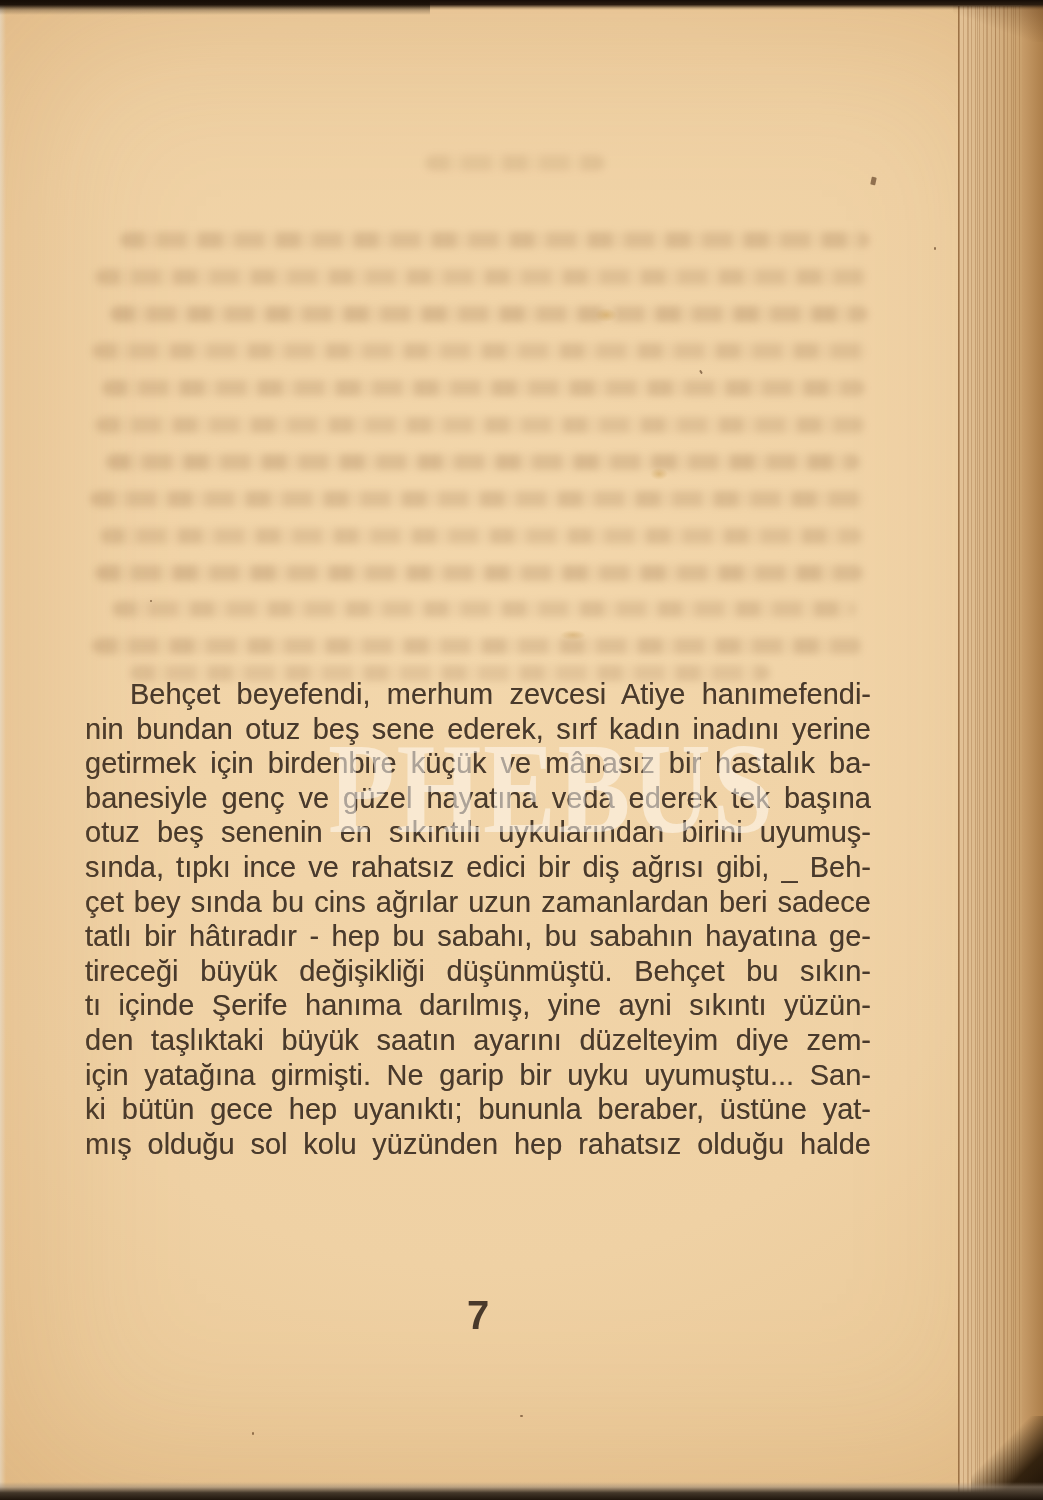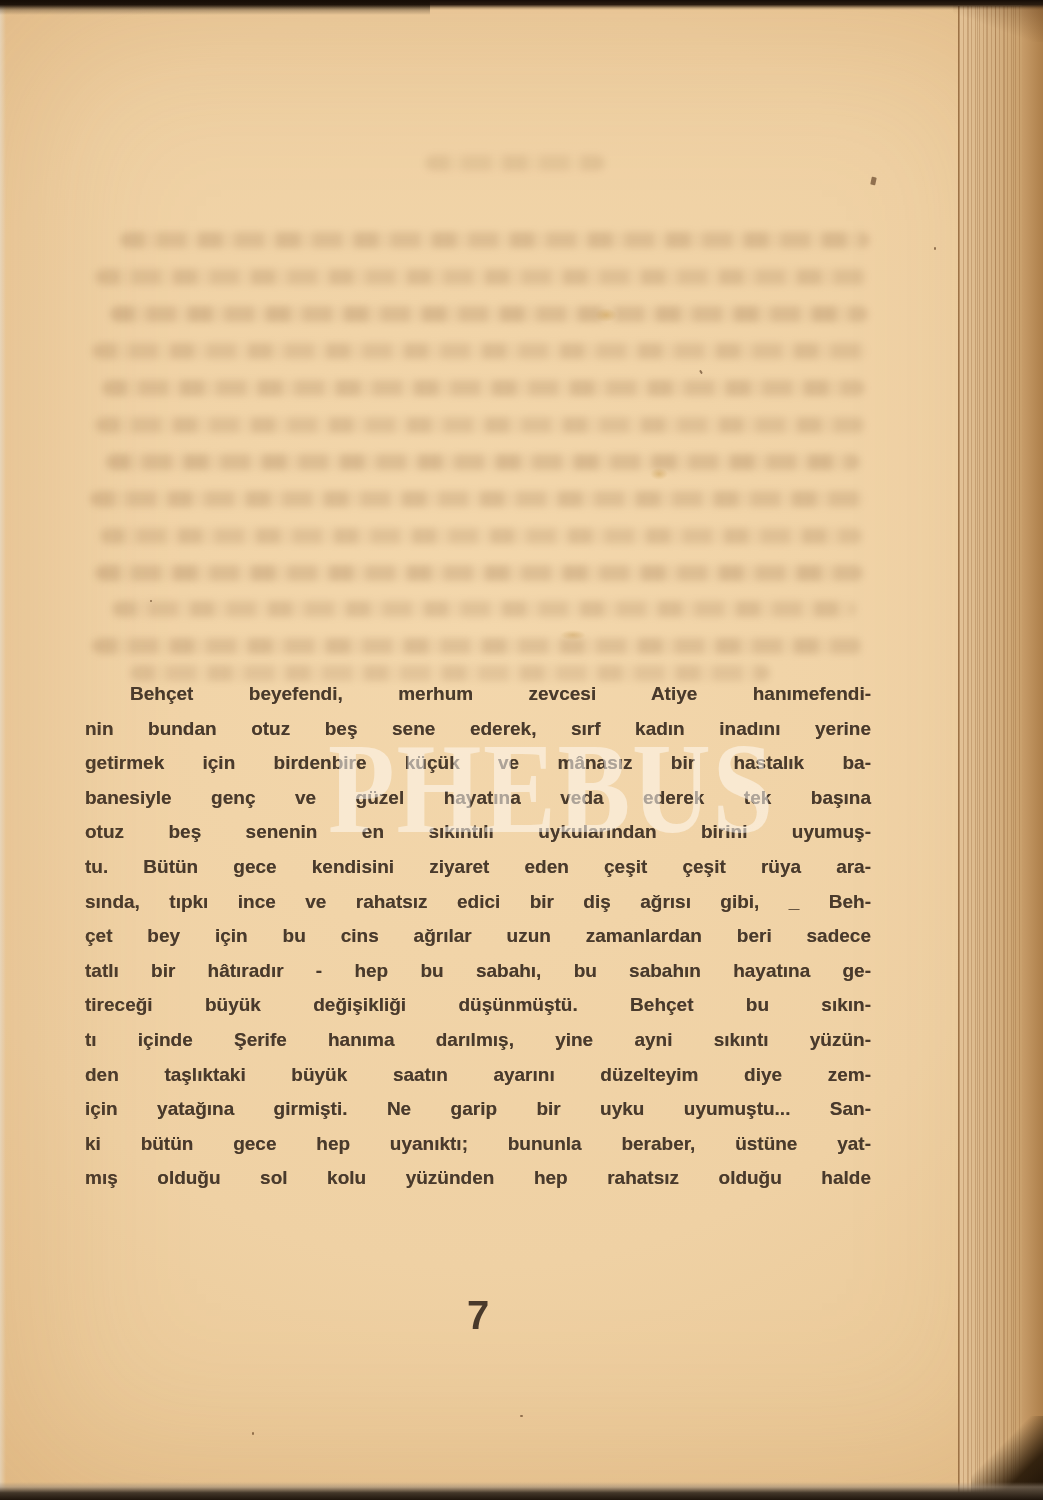--- a/index.html
+++ b/index.html
@@ -37,21 +37,21 @@
     background-image:repeating-linear-gradient(90deg,
       rgba(150,110,70,.45) 0 24px, rgba(150,110,70,.14) 24px 37px,
       rgba(150,110,70,.38) 37px 66px, rgba(150,110,70,.10) 66px 78px);
     filter:blur(3.5px);}
   
   .stain{position:absolute;border-radius:50%;pointer-events:none;}
   .speck{position:absolute;background:rgba(92,62,36,.65);border-radius:1px;}
   
   .textblock{position:absolute;left:85px;top:677px;width:786px;color:#493a2c;}
   .line{
-    font-size:19px;font-weight:700;line-height:34.6px;height:34.6px;
+    font-size:29px;font-weight:400;line-height:34.6px;height:34.6px;
     text-align:justify;text-align-last:justify;-moz-text-align-last:justify;
     white-space:normal;overflow:visible;letter-spacing:0px;
     text-shadow:0 0 .6px rgba(73,58,44,.55);}
   .line.indent{padding-left:45px;width:741px;}
   .watermark{
     position:absolute;left:328px;top:723px;height:140px;
     font-family:"Liberation Serif",serif;font-weight:700;font-size:130px;line-height:1;
     letter-spacing:2px;color:rgba(255,250,242,.55);
     transform:scaleX(.84);transform-origin:left top;pointer-events:none;}
   .pagenum{
@@ -90,23 +90,22 @@
   <div class="speck" style="left:700px;top:370px;width:2px;height:4px;transform:rotate(-30deg);"></div>
   <div class="speck" style="left:520px;top:1415px;width:3px;height:2px;"></div>
   <div class="speck" style="left:252px;top:1432px;width:2px;height:3px;"></div>
 
   <div class="textblock" id="textblock">
       <div class="line indent">Behçet beyefendi, merhum zevcesi Atiye hanımefendi-</div>
       <div class="line">nin bundan otuz beş sene ederek, sırf kadın inadını yerine</div>
       <div class="line">getirmek için birdenbire küçük ve mânasız bir hastalık ba-</div>
       <div class="line">banesiyle genç ve güzel hayatına veda ederek tek başına</div>
       <div class="line">otuz beş senenin en sıkıntılı uykularından birini uyumuş-</div>
-      <div class="line">tu. Bütün gece kendisini ziyaret eden çeşit çeşit rüya ara-</div>
       <div class="line">sında, tıpkı ince ve rahatsız edici bir diş ağrısı gibi, _ Beh-</div>
-      <div class="line">çet bey için bu cins ağrılar uzun zamanlardan beri sadece</div>
+      <div class="line">çet bey sında bu cins ağrılar uzun zamanlardan beri sadece</div>
       <div class="line">tatlı bir hâtıradır - hep bu sabahı, bu sabahın hayatına ge-</div>
       <div class="line">tireceği büyük değişikliği düşünmüştü. Behçet bu sıkın-</div>
       <div class="line">tı içinde Şerife hanıma darılmış, yine ayni sıkıntı yüzün-</div>
       <div class="line">den taşlıktaki büyük saatın ayarını düzelteyim diye zem-</div>
       <div class="line">için yatağına girmişti. Ne garip bir uyku uyumuştu... San-</div>
       <div class="line">ki bütün gece hep uyanıktı; bununla beraber, üstüne yat-</div>
       <div class="line">mış olduğu sol kolu yüzünden hep rahatsız olduğu  halde</div>
     </div>
 
   <div class="watermark">PHEBUS</div>

